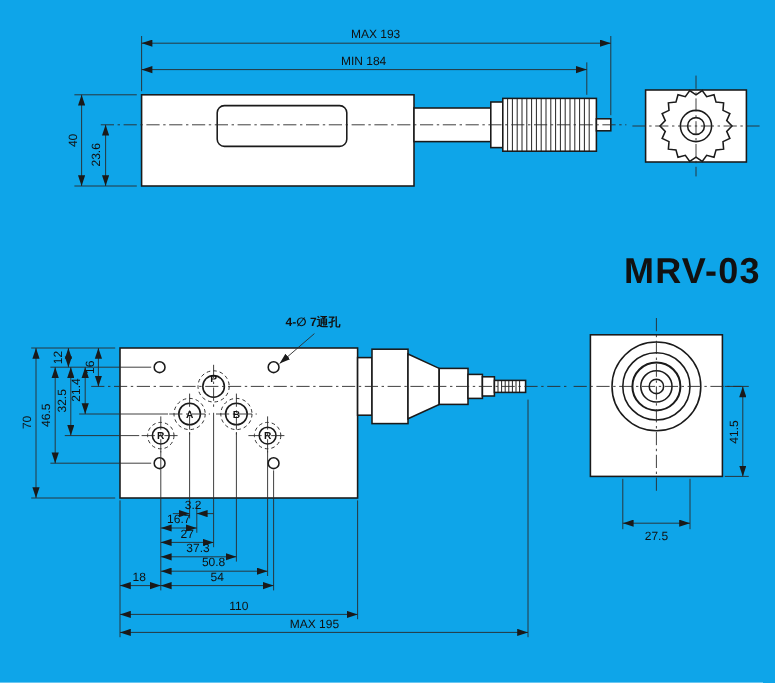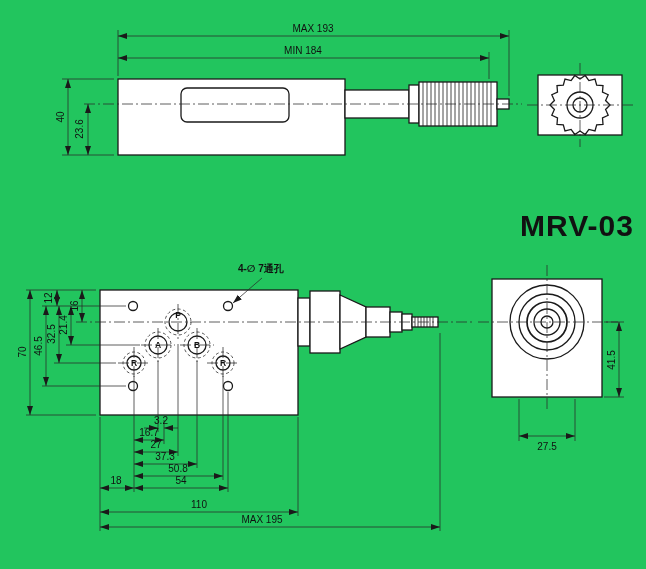--- a/index.html
+++ b/index.html
@@ -1,16 +1,16 @@
 <!DOCTYPE html>
 <html><head>
 <meta charset="utf-8">
 <style>
   html,body { margin:0; padding:0; background:#ffffff; }
-  .page { width:646px; height:569px; background:#22c55e; position:relative; overflow:hidden; }
+  .page { width:646px; height:569px; background:#0ea5e9; position:relative; overflow:hidden; }
   svg { display:block; }
   .fw   { fill:#ffffff; stroke:#1a1a1a; stroke-width:1.3; }
   .ol   { fill:none;    stroke:#1a1a1a; stroke-width:1.3; }
   .bold { fill:none;    stroke:#1a1a1a; stroke-width:1.7; }
   .thin { fill:none;    stroke:#2a2a2a; stroke-width:0.75; }
   .dim  { fill:none;    stroke:#2a2a2a; stroke-width:0.75; }
   .cl   { fill:none;    stroke:#2a2a2a; stroke-width:0.75; stroke-dasharray:11 3 2 3; }
   .dash { fill:none;    stroke:#2a2a2a; stroke-width:0.8;  stroke-dasharray:3 2.5; }
   .hatch line, .rod line { stroke:#1a1a1a; stroke-width:0.8; }
   text { font-family:"Liberation Sans","DejaVu Sans",sans-serif; font-size:10px; fill:#111111; }

